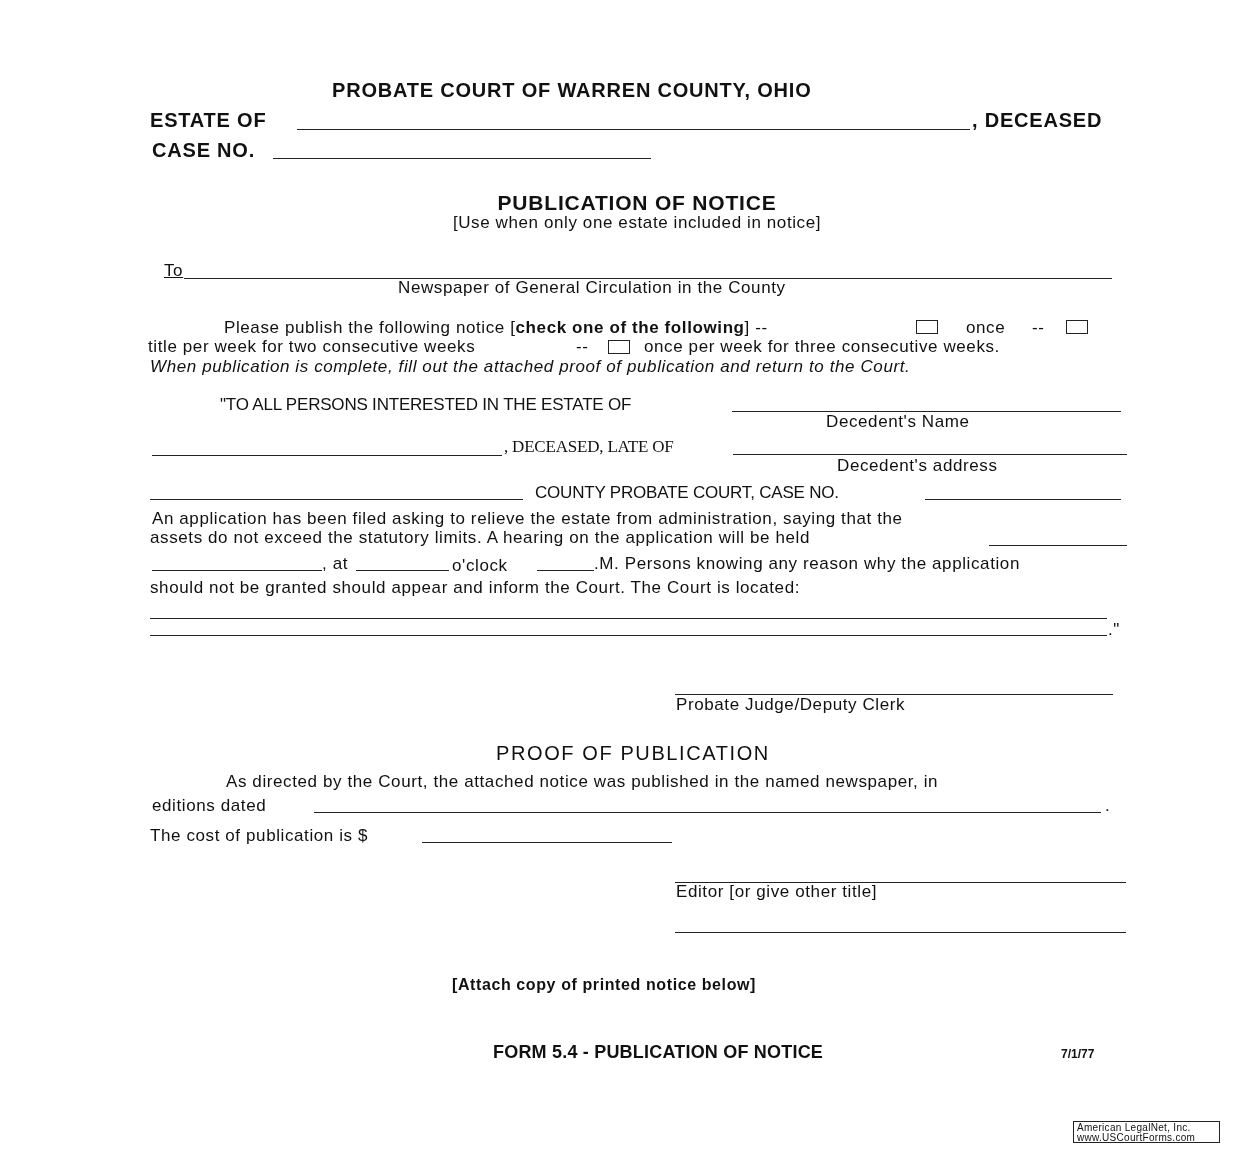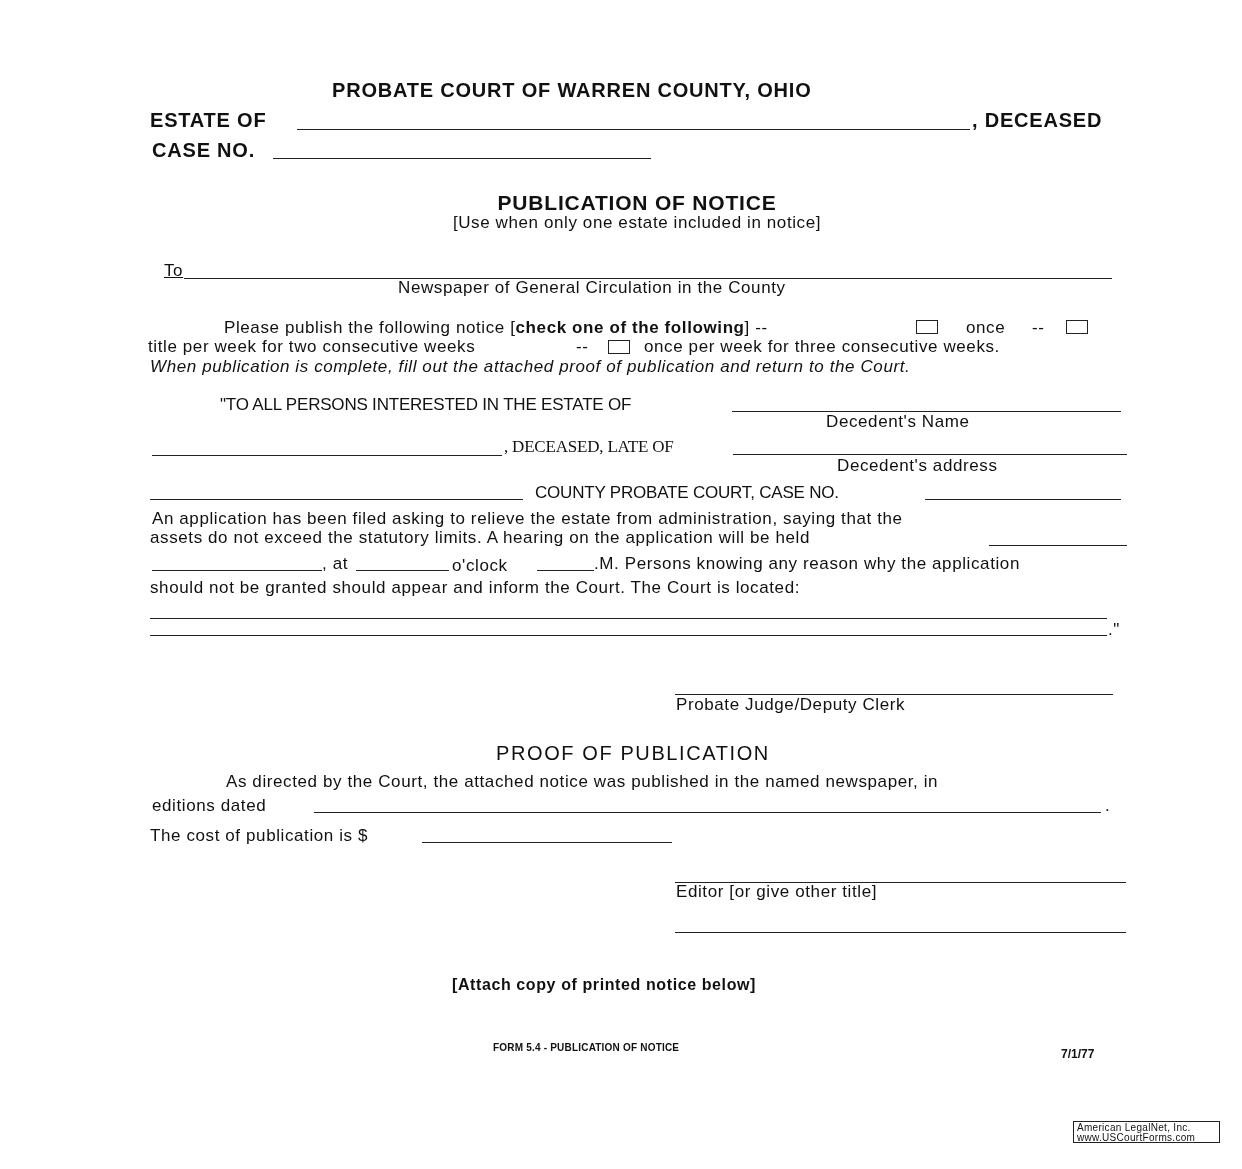--- a/index.html
+++ b/index.html
@@ -107,19 +107,19 @@
 <div class="line" style="left:422px; top:842px; width:250px;"></div>
 <input class="field" style="left: 422px; top: 821px; width: 250px;">
 
 <div class="line" style="left:675px; top:882px; width:451px;"></div>
 <div class="abs t" style="left:676px; top:882px;">Editor [or give other title]</div>
 <div class="line" style="left:675px; top:932px; width:451px;"></div>
 <input class="field" style="left: 675px; top: 911px; width: 451px;">
 
 <div class="abs t bold" style="left:452px; top:976px; font-size:16px;">[Attach copy of printed notice below]</div>
 
-<div class="abs bold" style="left:493px; top:1042px; font-size:10px; letter-spacing:0.2px;">FORM 5.4 - PUBLICATION OF NOTICE</div>
+<div class="abs bold" style="left:493px; top:1042px; font-size:18px; letter-spacing:0.2px;">FORM 5.4 - PUBLICATION OF NOTICE</div>
 <div class="abs bold" style="left:1061px; top:1047px; font-size:12px;">7/1/77</div>
 
 <div class="footer-box">
   <div>American LegalNet, Inc.</div>
   <div>www.USCourtForms.com</div>
 </div>
 
 </body></html>

